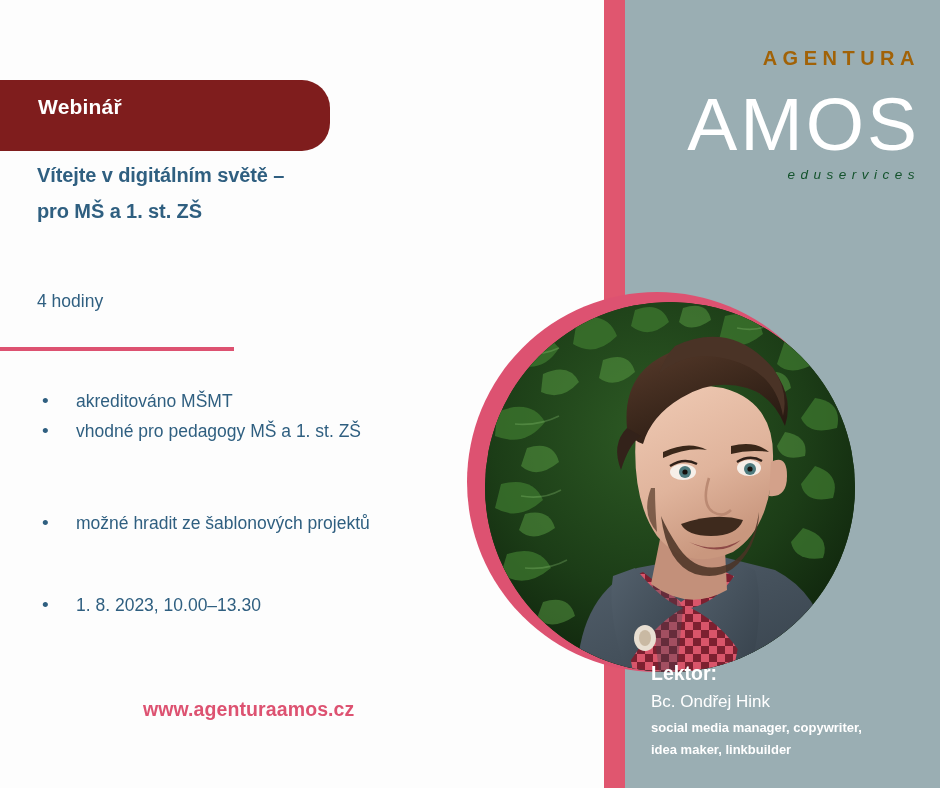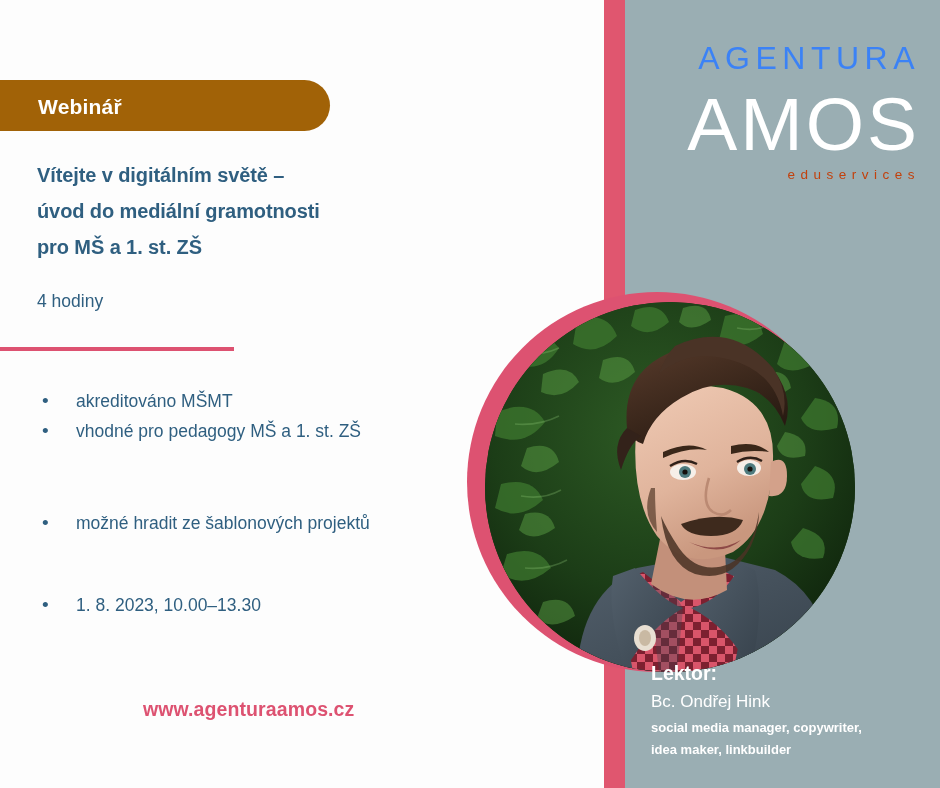--- a/index.html
+++ b/index.html
@@ -35,22 +35,22 @@
     height: 788px;
     background: #9aaeb3;
   }
 
   
   .badge {
     position: absolute;
     left: 0;
     top: 80px;
     width: 330px;
-    height: 51px;
-    background: #a16207;
+    height: 71px;
+    background: #7f1d1d;
     border-top-right-radius: 28px;
     border-bottom-right-radius: 28px;
     box-sizing: border-box;
   }
   .badge-label {
     position: absolute;
     left: 38px;
     top: 15px;
     color: #ffffff;
     font-size: 21px;
@@ -130,41 +130,42 @@
   .logo {
     position: absolute;
     left: 625px;
     top: 44px;
     width: 315px;
     text-align: right;
     padding-right: 20px;
     box-sizing: border-box;
   }
   .logo-top {
-    color: #3b82f6;
-    font-size: 32px;
-    font-weight: normal;
+    color: #a16207;
+    font-size: 20px;
+    font-weight: bold;
     letter-spacing: 5.5px;
     line-height: 28px;
   }
   .logo-main {
     color: #ffffff;
     font-size: 75px;
     font-weight: normal;
     letter-spacing: 3px;
     line-height: 74px;
     margin-top: 15px;
   }
   .logo-sub {
-    color: #c2410c;
+    color: #14532d;
     font-size: 13.5px;
     font-weight: normal;
     letter-spacing: 5.5px;
     line-height: 20px;
     margin-top: 4px;
+    font-style: italic;
   }
 
   
   .ring {
     position: absolute;
     left: 467px;
     top: 292px;
     width: 380px;
     height: 380px;
     border-radius: 50%;
@@ -213,21 +214,20 @@
 
   <div class="pink-stripe"></div>
   <div class="gray-panel"></div>
 
   <div class="badge">
     <span class="badge-label">Webinář</span>
   </div>
 
   <div class="headline">
     <span class="headline-line">Vítejte v digitálním světě –</span>
-    <span class="headline-line">úvod do mediální gramotnosti</span>
     <span class="headline-line">pro MŠ a 1. st. ZŠ</span>
   </div>
 
   <div class="duration">4 hodiny</div>
 
   <div class="divider"></div>
 
   <div class="bullets">
     <div class="bullet-row">
       <span class="bullet-dot">•</span>

